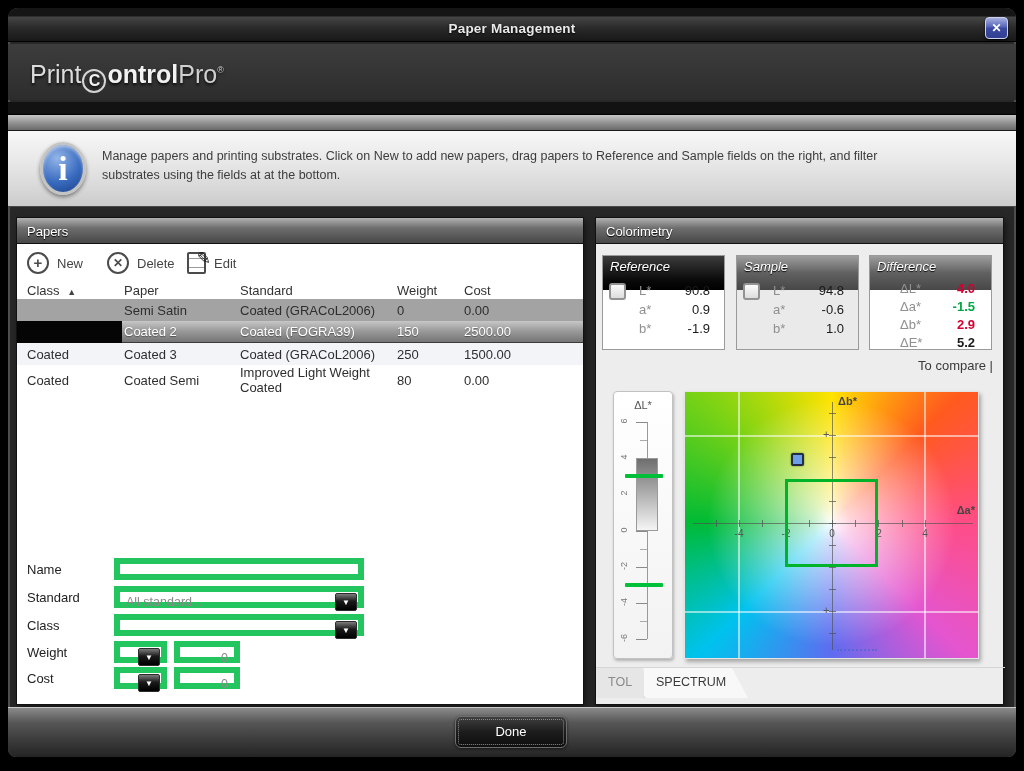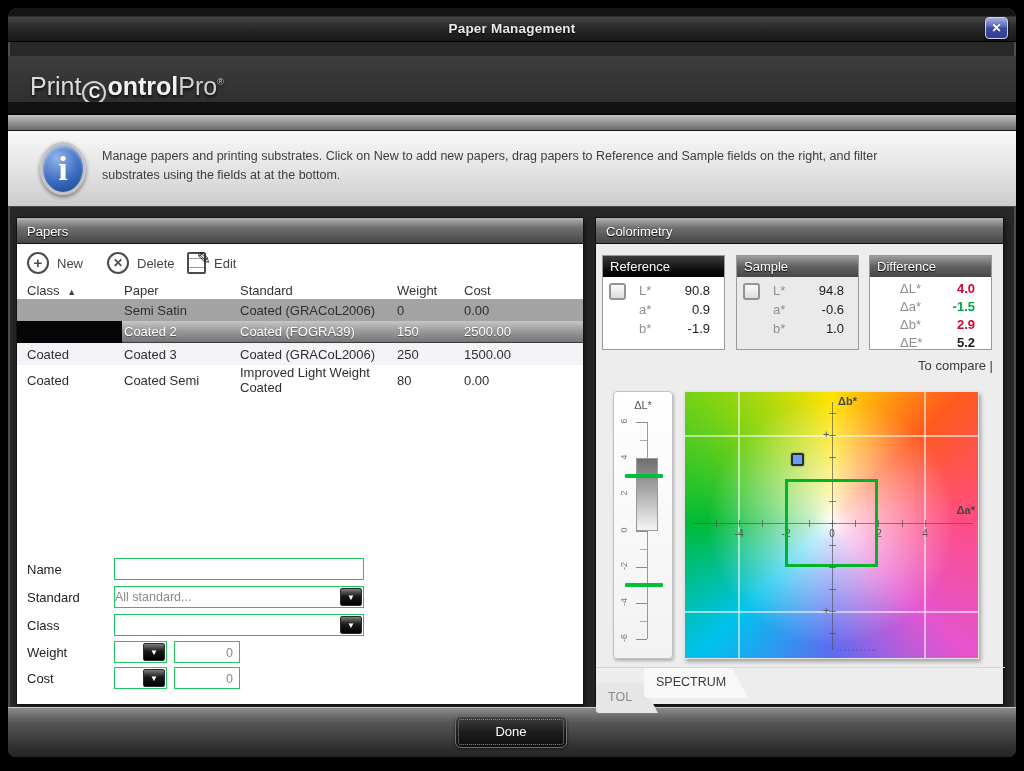--- a/index.html
+++ b/index.html
@@ -17,21 +17,21 @@
               background:linear-gradient(180deg,#151515 0,#151515 8px,#454545 9px,#2a2a2a 60%,#181818 100%);
               border-bottom:1px solid #000; }
   .title-text { width:100%; top:13px; text-align:center; color:#e9e9e9; font-size:13.5px; font-weight:bold;
                 text-shadow:0 1px 2px #000; letter-spacing:.2px; }
   .close-btn { top:9px; left:977px; width:23px; height:22px; border-radius:4px;
                background:linear-gradient(180deg,#a7b0e0 0%,#5563b8 45%,#3a4aa0 50%,#323f92 100%);
                border:1px solid #cdd4f2; color:#fff; font-size:12px; font-weight:bold;
                text-align:center; line-height:20px; cursor:pointer; box-shadow:0 1px 2px #000; }
 
   
-  .brandband { left:0; top:48px; width:100%; height:56px;
+  .brandband { left:0; top:36px; width:100%; height:56px;
                background:linear-gradient(180deg,#3d3d3d 0%,#343434 55%,#2c2c2c 100%); }
   .brand { left:22px; top:16px; font-size:25px; color:#e6e6e6; text-shadow:0 2px 3px rgba(0,0,0,.8); }
   .brand .b-pre  { font-weight:400; color:#dcdcdc; }
   .brand .b-ring { display:inline-block; width:24px; height:24px; border:2.5px solid #d4d4d4; border-radius:50%;
                    text-align:center; line-height:20px; font-size:16px; font-weight:bold; color:#f2f2f2;
                    vertical-align:-3px; margin:0 1px; }
   .brand .b-mid  { font-weight:bold; color:#f2f2f2; }
   .brand .b-post { font-weight:400; color:#d0d0d0; }
   .brand .b-reg  { font-size:9px; vertical-align:10px; color:#cfcfcf; }
 
@@ -83,30 +83,30 @@
   .trow.selected { background:linear-gradient(180deg,#c7c7c7 0%,#9c9c9c 45%,#757575 100%);
                    color:#fff; border-bottom:1px solid #3a3a3a; text-shadow:0 1px 1px rgba(0,0,0,.4); }
   .class-block { position:absolute; left:0; top:0; width:105px; height:22px; background:#050505; }
 
   
   .filter-hd { left:0; top:287px; width:566px; height:21px;
                background:linear-gradient(180deg,#dedede,#cecece); color:#959595; }
   .filter-hd .f-title { left:10px; top:3px; font-size:14px; }
   .filter-hd .f-total { right:10px; top:4px; font-size:13px; }
   .f-label { left:10px; font-size:13px; color:#222; }
-  .f-input { background:#fff; border:1px solid #22c55e; height:22px; font-size:12.5px; color:#888;
-             padding:3px 6px 0 0; }
+  .f-input { background:#fff; border:6px solid #22c55e; height:22px; font-size:12.5px; color:#888;
+             padding:3px 6px 0 6px; }
   .dd-btn { position:absolute; right:1px; top:1px; width:22px; height:18px; border:1px solid #2c2c2c; border-radius:2px;
             background:linear-gradient(180deg,#7c7c7c 0%,#1a1a1a 45%,#000 100%);
             color:#fff; font-size:8px; text-align:center; line-height:17px; cursor:pointer; }
   .num-val { position:absolute; right:6px; top:4px; font-size:12.5px; color:#8a8a8a; }
 
   
   .cbox { position:absolute; top:11px; width:123px; height:95px; border:1px solid #9a9a9a; background:#fff; }
-  .cbox-hd { height:21px; color:#fff; font-size:13px; padding:3px 0 0 7px; text-shadow:0 1px 1px #000; }
+  .cbox-hd { height:34px; color:#fff; font-size:13px; padding:3px 0 0 7px; text-shadow:0 1px 1px #000;font-style:italic; }
   .cbox-hd.dark { background:linear-gradient(180deg,#3c3c3c 0%,#0a0a0a 70%,#000 100%); }
   .cbox-hd.mid  { background:linear-gradient(180deg,#9e9e9e 0%,#616161 50%,#474747 100%); }
   .swatch { position:absolute; left:6px; top:27px; width:17px; height:17px; border:2px solid #939393; border-radius:3px;
             background:linear-gradient(180deg,#fbfbfb,#ddd); cursor:pointer; }
   .lab-row { position:absolute; left:0; width:100%; height:19px; font-size:13px; }
   .lab-lbl { position:absolute; left:36px; width:28px; text-align:left; color:#8f8f8f; }
   .lab-val { position:absolute; right:14px; color:#1a1a1a; }
   .dif-lbl { position:absolute; left:30px; width:40px; text-align:left; color:#8f8f8f; }
   .dif-val { position:absolute; right:16px; font-weight:bold; }
   .v-red   { color:#d40030; }
@@ -154,21 +154,21 @@
   .marker { left:106px; top:61px; width:13px; height:13px; background:#6d9ee8; border:2px solid #222c44;
             border-radius:2px; box-shadow:0 0 2px rgba(0,0,0,.5); }
   .gamut-dots { left:152px; top:257px; width:40px; height:2px;
                 border-bottom:2px dotted rgba(70,100,200,.6); }
 
   
   .tabstrip { left:0; top:423px; width:409px; height:36px; border-top:1px solid #d6d6d6; }
   .tab { position:absolute; top:0; height:30px; font-size:12.5px; padding:7px 0 0 12px; cursor:pointer;
          clip-path:polygon(0 0, calc(100% - 16px) 0, 100% 100%, 0 100%);
          border-bottom-left-radius:3px; }
-  .tab-tol { left:0; width:62px; background:#e6e6e6; color:#8a8a8a; z-index:1;margin-top:15px; }
+  .tab-tol { left:0; width:62px; background:#e6e6e6; color:#8a8a8a; z-index:1; }
   .tab-spec { left:48px; width:104px; background:#f8f8f8; color:#3a3a3a; z-index:2;
               box-shadow:-1px 0 0 #cfcfcf; }
 
   
   .footer { left:0; top:699px; width:100%; height:50px;
             background:linear-gradient(180deg,#8a8a8a 0%,#565656 30%,#383838 70%,#242424 100%);
             border-top:1px solid #c9c9c9; }
   .done-btn { left:447px; top:8px; width:112px; height:32px; border-radius:6px;
               background:linear-gradient(180deg,#3f3f3f 0%,#1c1c1c 50%,#0e0e0e 100%);
               border:1px solid #6e6e6e; color:#fff; font-size:13px; text-align:center; line-height:30px;

